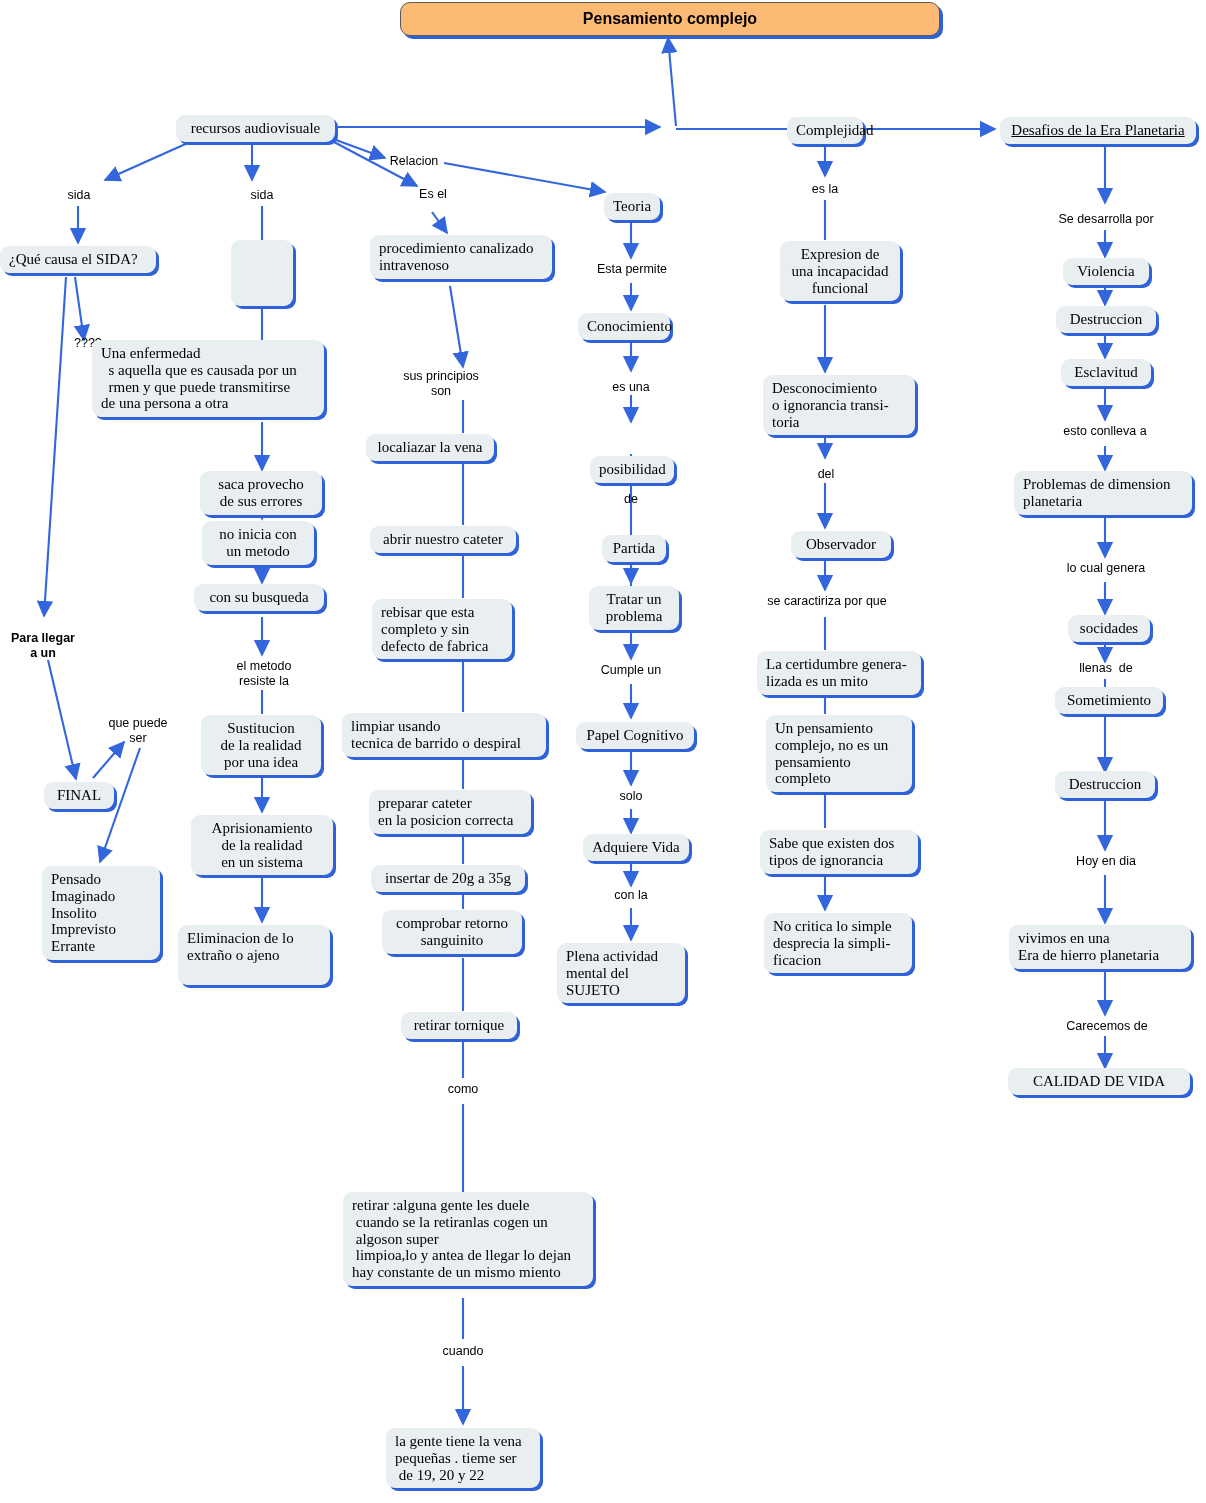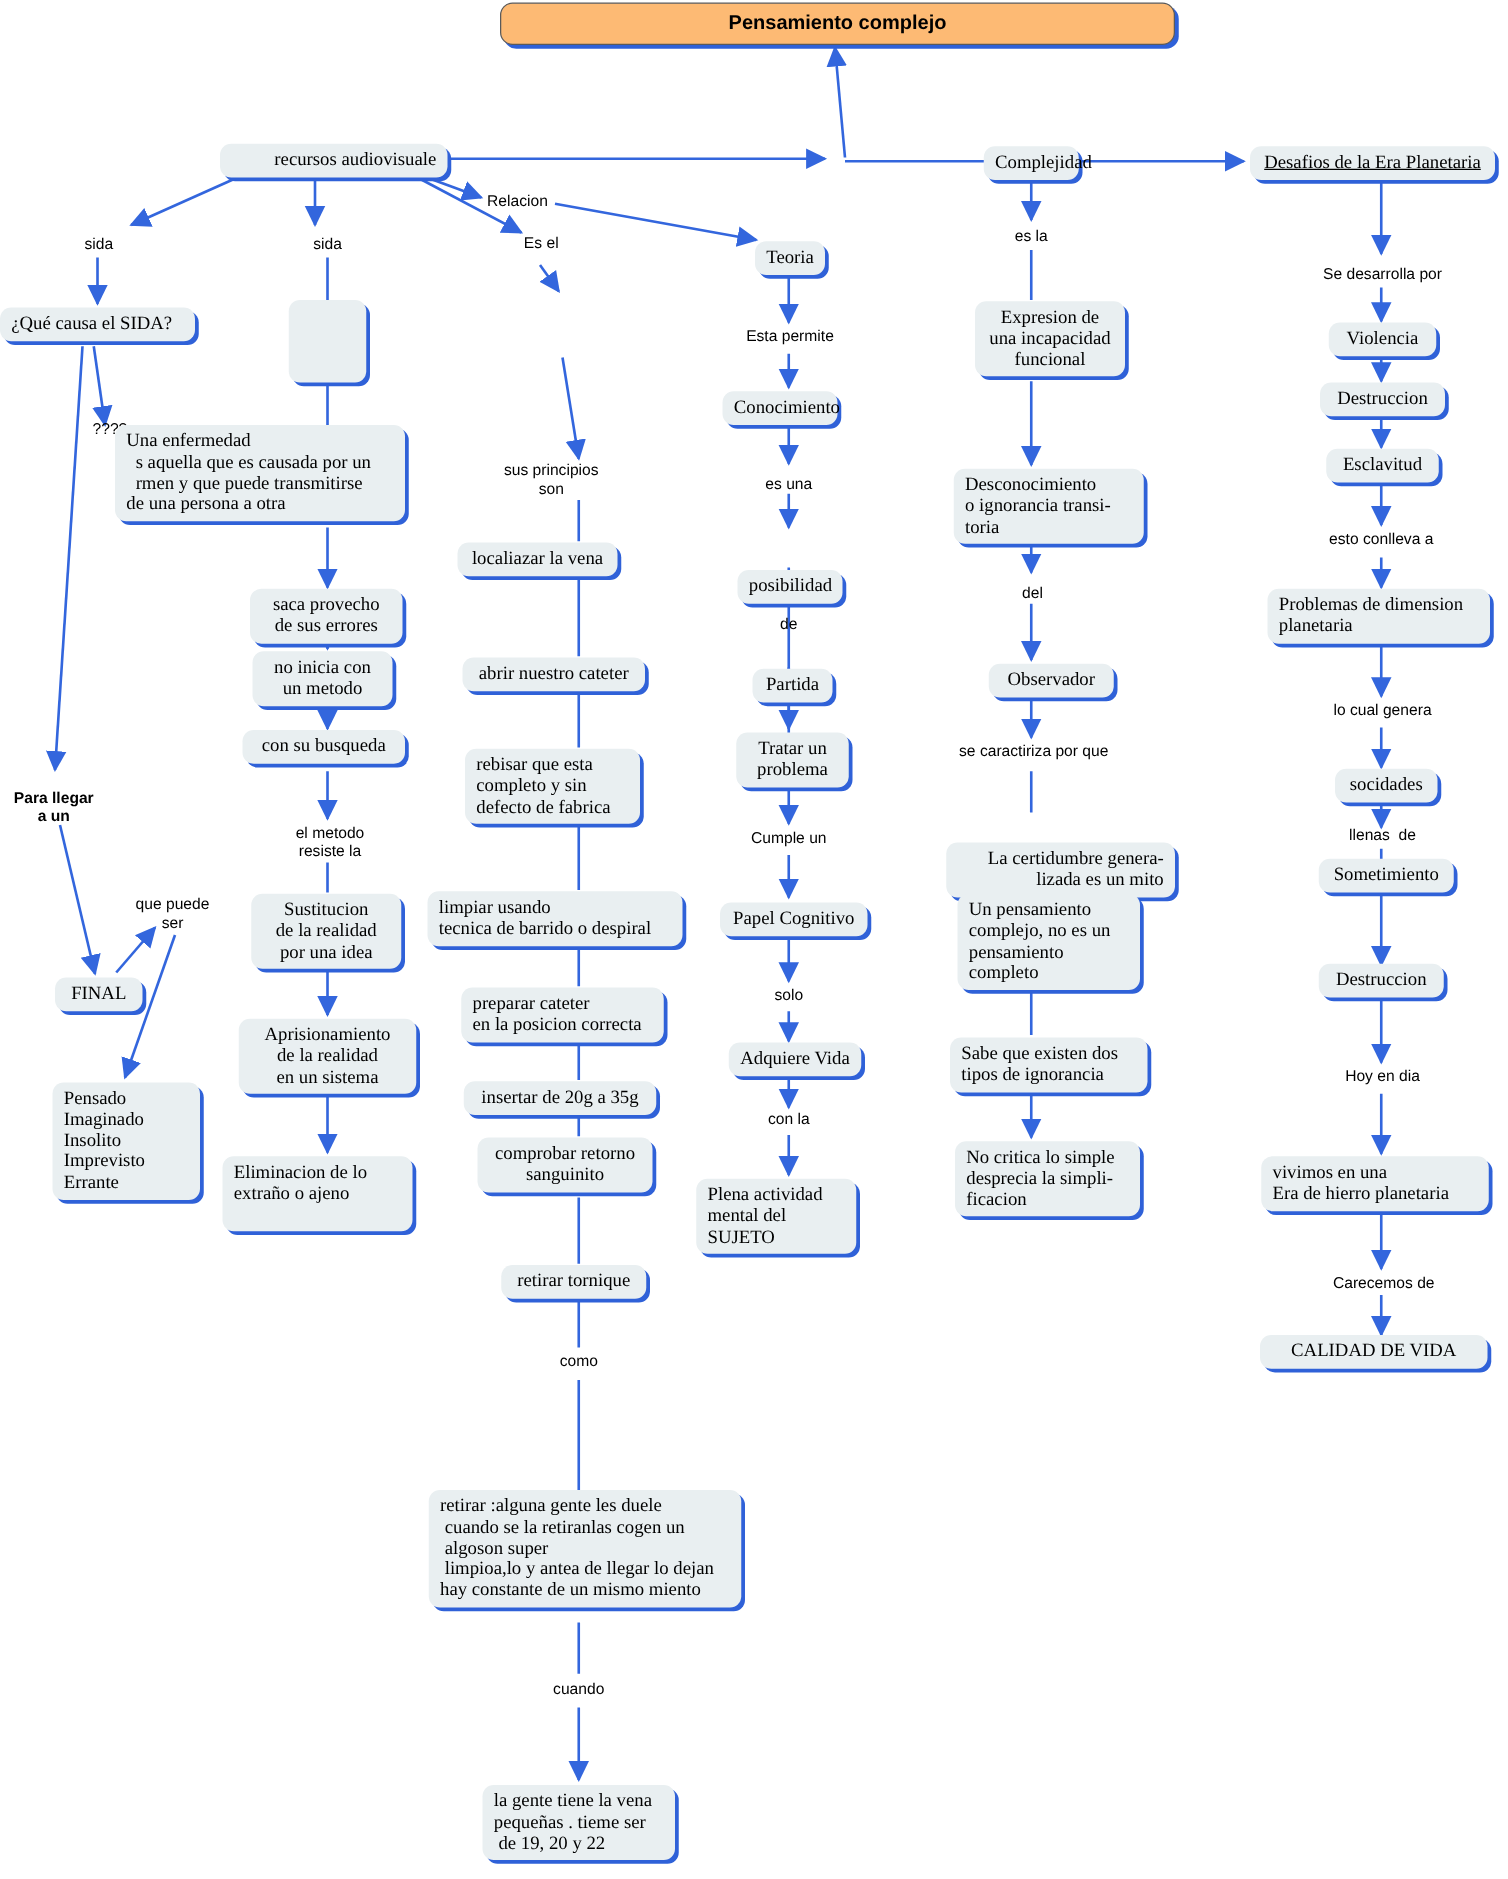--- a/index.html
+++ b/index.html
@@ -173,26 +173,28 @@
       <path d="M1105,715 L1105,772" marker-end="url(#ah)"></path>
       <path d="M1105,799 L1105,850" marker-end="url(#ah)"></path>
       <path d="M1105,875 L1105,923" marker-end="url(#ah)"></path>
       <path d="M1105,972 L1105,1015" marker-end="url(#ah)"></path>
       <path d="M1105,1036 L1105,1068" marker-end="url(#ah)"></path>
     </g>
   </svg>
 
   <div class="title-node" style="left:400px;top:2px;width:540px;height:34px;">Pensamiento complejo</div>
 
-  <div class="node center" style="left:176px;top:115px;width:182px;text-align:right;">recursos audiovisuale</div>
+  <div class="node center" style="left:176px;top:115px;width:159px;">recursos audiovisuale</div>
   <div class="node center" style="left:787px;top:117px;width:76px;">Complejidad</div>
   <div class="node center" style="left:1000px;top:117px;width:196px;text-decoration:underline;">Desafios de la Era Planetaria</div>
 
   <div class="node left" style="left:0px;top:246px;width:156px;">¿Qué causa el SIDA?</div>
   <div class="node center" style="left:231px;top:240px;width:62px;height:66px;"></div>
+  <div class="node left" style="left:370px;top:235px;width:182px;">procedimiento canalizado
+intravenoso</div>
   <div class="node center" style="left:604px;top:193px;width:56px;">Teoria</div>
 
   <div class="node left" style="left:92px;top:340px;width:232px;">Una enfermedad
   s aquella que es causada por un
   rmen y que puede transmitirse
 de una persona a otra</div>
   <div class="node center" style="left:44px;top:782px;width:70px;">FINAL</div>
   <div class="node left" style="left:42px;top:866px;width:118px;">Pensado
 Imaginado
 Insolito
@@ -246,21 +248,21 @@
 mental del
 SUJETO</div>
 
   <div class="node left" style="left:780px;top:241px;width:120px;text-align:center;">Expresion de
 una incapacidad
 funcional</div>
   <div class="node left" style="left:763px;top:375px;width:152px;">Desconocimiento
 o ignorancia transi-
 toria</div>
   <div class="node center" style="left:791px;top:531px;width:100px;">Observador</div>
-  <div class="node left" style="left:757px;top:674px;width:183px;text-align:right;">La certidumbre genera-
+  <div class="node left" style="left:757px;top:651px;width:164px;">La certidumbre genera-
 lizada es un mito</div>
   <div class="node left" style="left:766px;top:715px;width:146px;">Un pensamiento
 complejo, no es un
 pensamiento
 completo</div>
   <div class="node left" style="left:760px;top:830px;width:158px;">Sabe que existen dos
 tipos de ignorancia</div>
   <div class="node left" style="left:764px;top:913px;width:148px;">No critica lo simple
 desprecia la simpli-
 ficacion</div>

